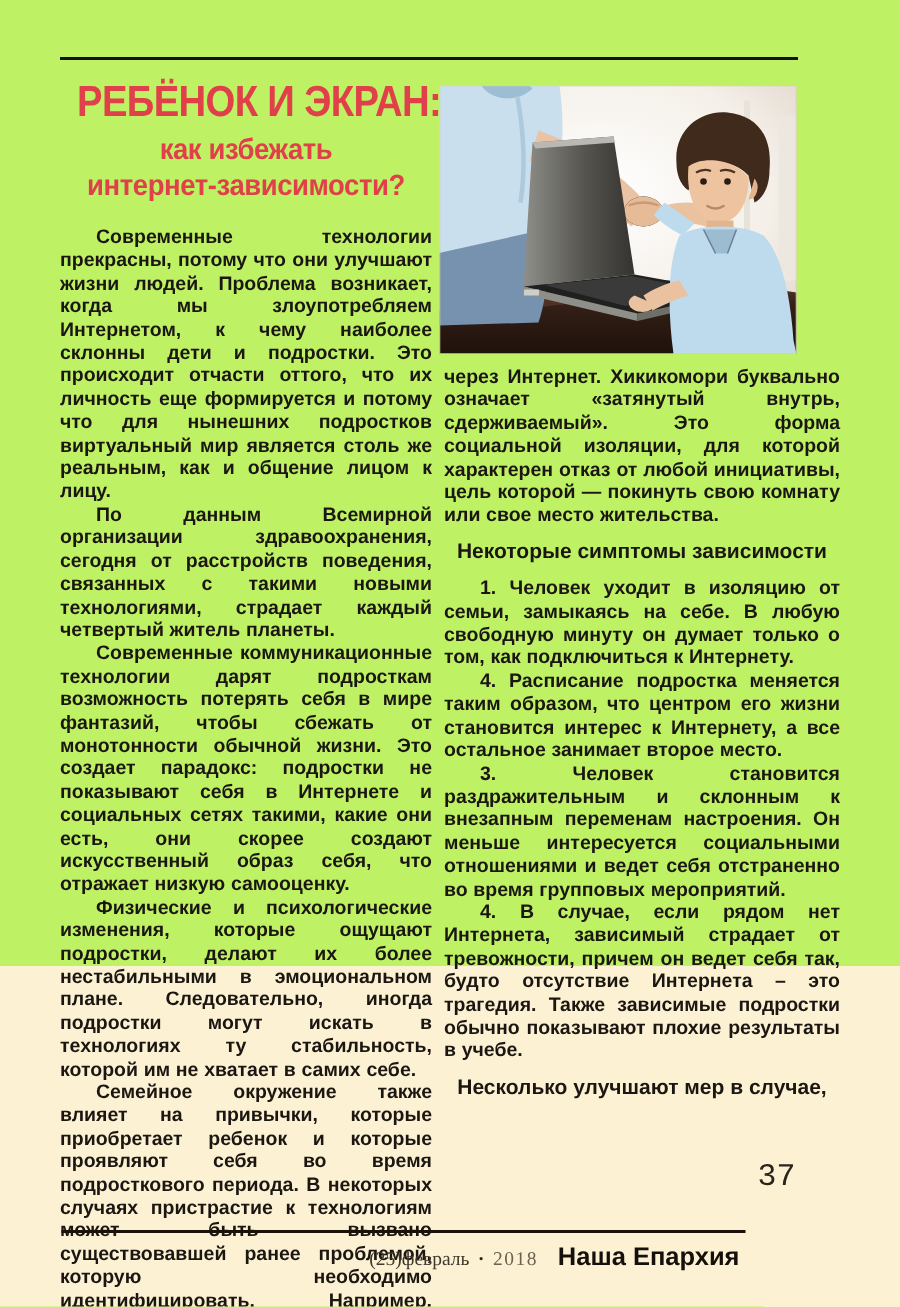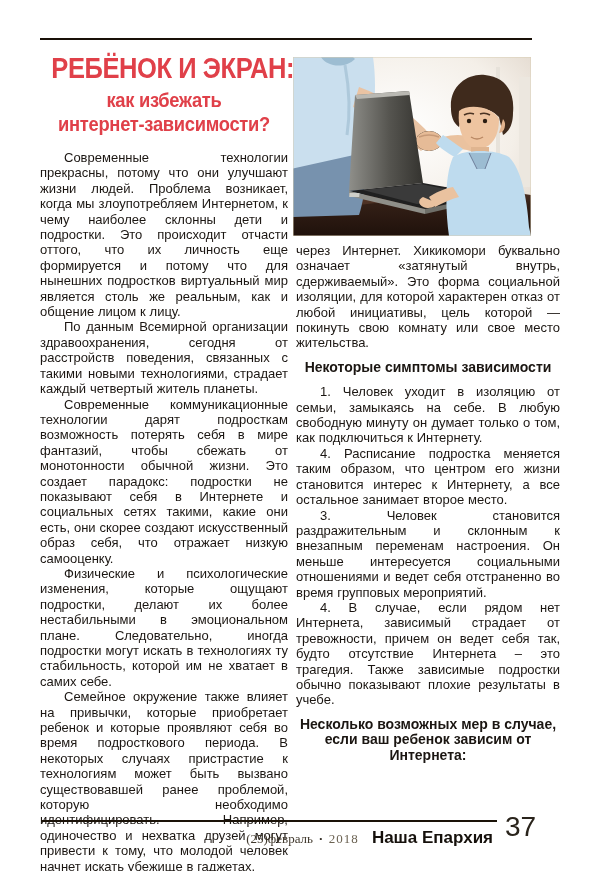--- a/index.html
+++ b/index.html
@@ -3,21 +3,21 @@
 <meta charset="utf-8">
 <style>
   html, body { margin: 0; padding: 0; }
   body {
     width: 600px; height: 871px;
     background: #fcf2d3;
     font-family: "Liberation Sans", sans-serif;
     color: #1b1612;
     overflow: hidden;
   }
-  .page { position: relative; width: 600px; height: 871px; background: #ffffff; }
+  .page { position: relative; width: 600px; height: 644px; background: #bef264; }
 
   .top-rule {
     position: absolute; left: 40px; top: 38px;
     width: 492px; height: 2px; background: #191008;
   }
 
   .title-block {
     position: absolute; left: 36px; top: 54px; width: 256px;
     text-align: center; line-height: 1;
   }
@@ -33,21 +33,21 @@
   }
 
   .photo {
     position: absolute; left: 293px; top: 57px;
     width: 238px; height: 179px; display: block;
   }
 
   .col { position: absolute; text-align: justify; }
   .col p {
     margin: 0; font-size: 13px; line-height: 15.4px;
-    text-indent: 24px; word-spacing: 0.2px;
+    text-indent: 24px; word-spacing: 0.2px; font-weight: bold;
   }
   .col p.no-indent { text-indent: 0; }
   .col-left  { left: 40px;  top: 150px; width: 248px; }
   .col-right { left: 296px; top: 243px; width: 264px; }
 
   .sec-heading {
     font-size: 14px; font-weight: bold; text-align: center;
     margin: 9px 0 9px; line-height: 15.4px; text-indent: 0;
   }
   .sec-heading .hl { display: block; }
@@ -61,22 +61,22 @@
     text-align: right; font-family: "Liberation Serif", serif;
     font-size: 13px; color: #40382c; white-space: nowrap;
   }
   .footer-line .bullet { font-size: 9px; vertical-align: 1px; color: #2a241c; padding: 0 3px; }
   .footer-line .year { color: #6b6252; letter-spacing: 1px; }
   .footer-line .magazine {
     font-family: "Liberation Sans", sans-serif; font-weight: bold;
     color: #15100b; font-size: 17px; padding-left: 10px;
   }
   .page-number {
-    position: absolute; left: 505px; top: 811px;
-    font-family: Liberation Sans, sans-serif; font-size: 28px;
+    position: absolute; left: 505px; top: 774px;
+    font-family: Liberation Mono, monospace; font-size: 21px;
     color: #2a241c;
   }
 </style>
 </head>
 <body>
 
 <div class="page">
 
   <div class="top-rule"></div>
 
@@ -177,22 +177,21 @@
     <p class="no-indent">через Интернет. Хикикомори буквально означает «затянутый внутрь, сдерживаемый». Это форма социальной изоляции, для которой характерен отказ от любой инициативы, цель которой — покинуть свою комнату или свое место жительства.</p>
 
     <div class="sec-heading">Некоторые симптомы зависимости</div>
 
     <p>1. Человек уходит в изоляцию от семьи, замыкаясь на себе. В любую свободную минуту он думает только о том, как подключиться к Интернету.</p>
     <p>4. Расписание подростка меняется таким образом, что центром его жизни становится интерес к Интернету, а все остальное занимает второе место.</p>
     <p>3. Человек становится раздражительным и склонным к внезапным переменам настроения. Он меньше интересуется социальными отношениями и ведет себя отстраненно во время групповых мероприятий.</p>
     <p>4. В случае, если рядом нет Интернета, зависимый страдает от тревожности, причем он ведет себя так, будто отсутствие Интернета – это трагедия. Также зависимые подростки обычно показывают плохие результаты в учебе.</p>
 
     <div class="sec-heading">
-      <span class="hl">Несколько возможных мер в случае,</span>
-      <span class="hl">если ваш ребенок зависим от Интернета:</span>
+      <span class="hl">Несколько улучшают мер в случае,</span>
     </div>
 
   </div>
 
   <div class="footer-rule"></div>
   <div class="footer-line">
     <span>(25)февраль</span>
     <span class="bullet">•</span>
     <span class="year">2018</span>
     <span class="magazine">Наша Епархия</span>

